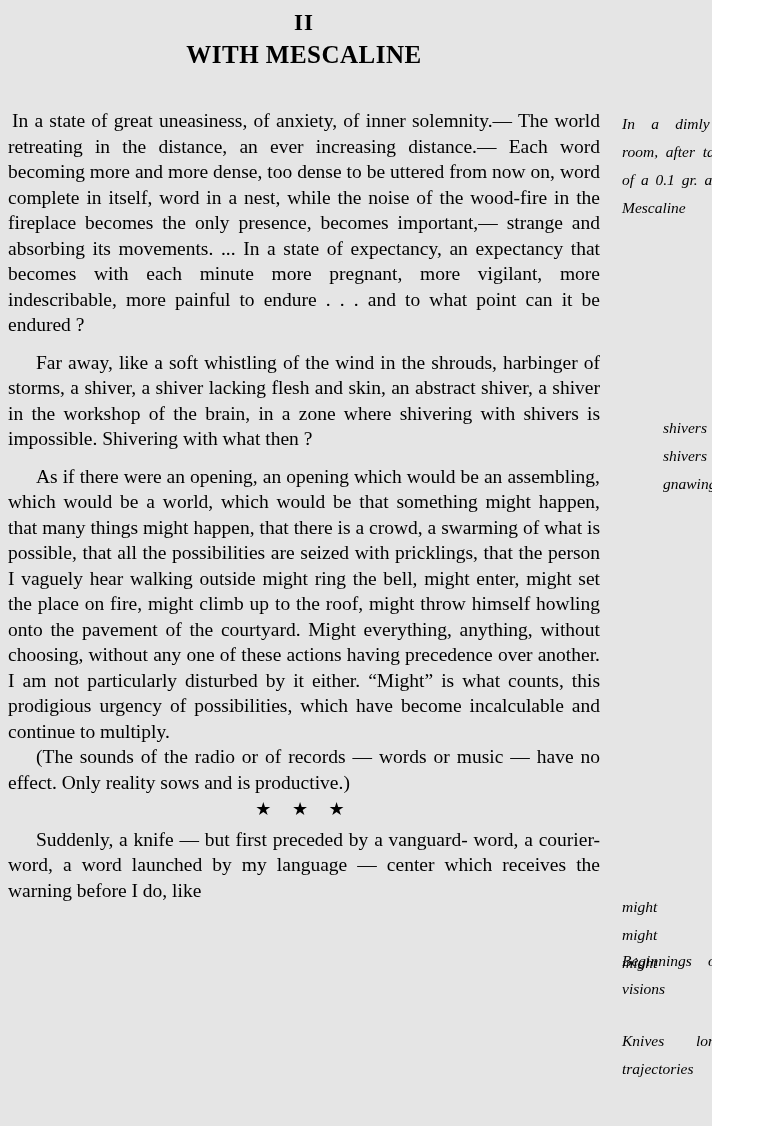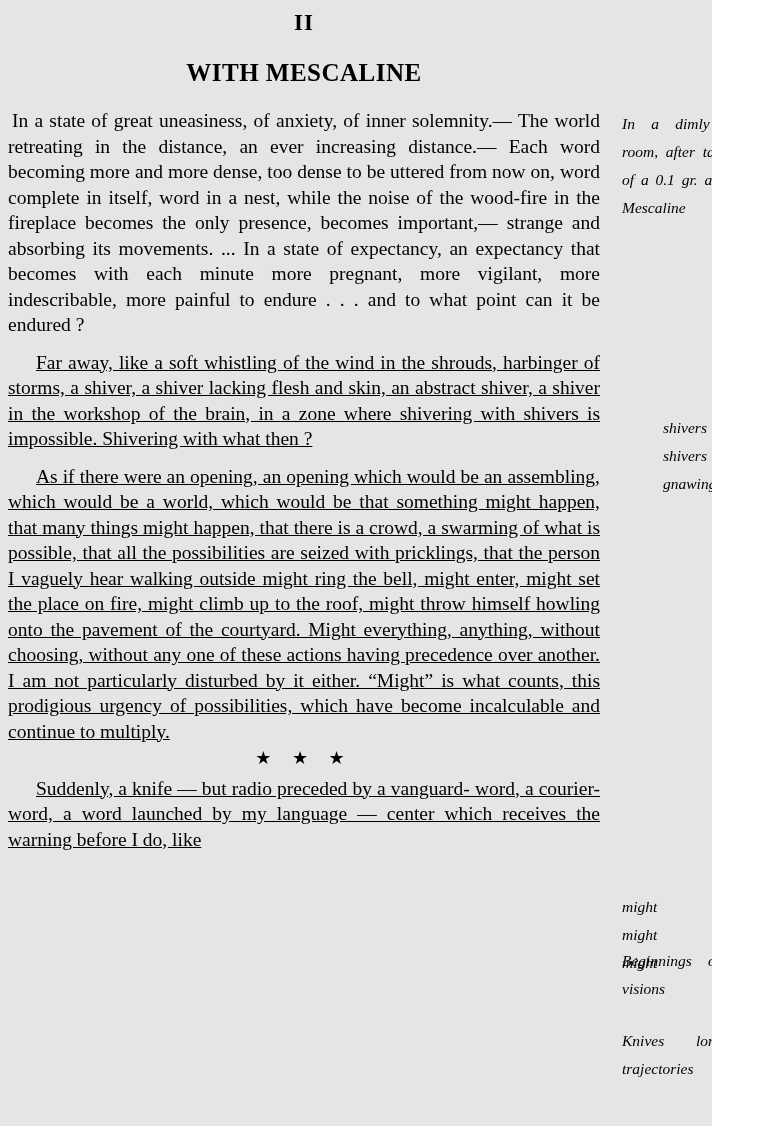--- a/index.html
+++ b/index.html
@@ -24,35 +24,35 @@
     width: 592px;
     text-align: center;
     font-weight: bold;
   }
   .title-num {
     font-size: 23px;
     letter-spacing: 1px;
   }
   .title-main {
     font-size: 25px;
-    margin-top: 23px;
+    margin-top: 5px;
     letter-spacing: 0.5px;
   }
   .main-col {
     position: absolute;
     left: 8px;
     top: 108px;
     width: 592px;
     font-size: 19.5px;
     line-height: 25.5px;
     text-align: justify;
   }
   .main-col p { margin: 0 0 12px 0; }
   .main-col p.no-gap { margin-bottom: 0; }
-  .indent { text-indent: 28px; text-decoration: underline; }
+  .indent { text-indent: 28px; }
   .small-indent { text-indent: 4px; }
   .stars {
     text-align: center;
     text-indent: 0;
     font-size: 18px;
     letter-spacing: 8px;
     margin: 2px 0 4px 0 !important;
   }
   .margin-note {
     position: absolute;
@@ -79,22 +79,23 @@
 
   <div class="titles">
     <div class="title-num">II</div>
     <div class="title-main">WITH MESCALINE</div>
   </div>
 
   <div class="main-col">
     <p class="small-indent">In a state of great uneasiness, of anxiety, of inner solemnity.— The world retreating in the distance, an ever increasing distance.— Each word becoming more and more dense, too dense to be uttered from now on, word complete in itself, word in a nest, while the noise of the wood-fire in the fireplace becomes the only presence, becomes important,— strange and absorbing its movements. ... In a state of expectancy, an expectancy that becomes with each minute more pregnant, more vigilant, more indescribable, more painful to endure . . . and to what point can it be endured ?</p>
     <p class="indent">Far away, like a soft whistling of the wind in the shrouds, harbinger of storms, a shiver, a shiver lacking flesh and skin, an abstract shiver, a shiver in the workshop of the brain, in a zone where shivering with shivers is impossible. Shivering with what then ?</p>
     <p class="indent no-gap">As if there were an opening, an opening which would be an assembling, which would be a world, which would be that something might happen, that many things might happen, that there is a crowd, a swarming of what is possible, that all the possibilities are seized with pricklings, that the person I vaguely hear walking outside might ring the bell, might enter, might set the place on fire, might climb up to the roof, might throw himself howling onto the pavement of the courtyard. Might everything, anything, without choosing, without any one of these actions having precedence over another. I am not particularly disturbed by it either. “Might” is what counts, this prodigious urgency of possibilities, which have become incalculable and continue to multiply.</p>
+    <p class="indent no-gap">(The sounds of the radio or of records — words or music — have no effect. Only reality sows and is productive.)</p>
     <p class="stars">★ ★ ★</p>
-    <p class="indent">Suddenly, a knife — but radio preceded by a vanguard- word, a courier-word, a word launched by my language — center which receives the warning before I do, like</p>
+    <p class="indent">Suddenly, a knife — but first preceded by a vanguard- word, a courier-word, a word launched by my language — center which receives the warning before I do, like</p>
   </div>
 
   <div class="margin-note note-1">In a dimly lighted room, after taking 3/4 of a 0.1 gr. ampule of Mescaline</div>
   <div class="margin-note note-2">shivers
 shivers
 gnawings</div>
   <div class="margin-note note-5">might
 might
 might</div>
   <div class="margin-note note-6">Beginnings of inner visions</div>

